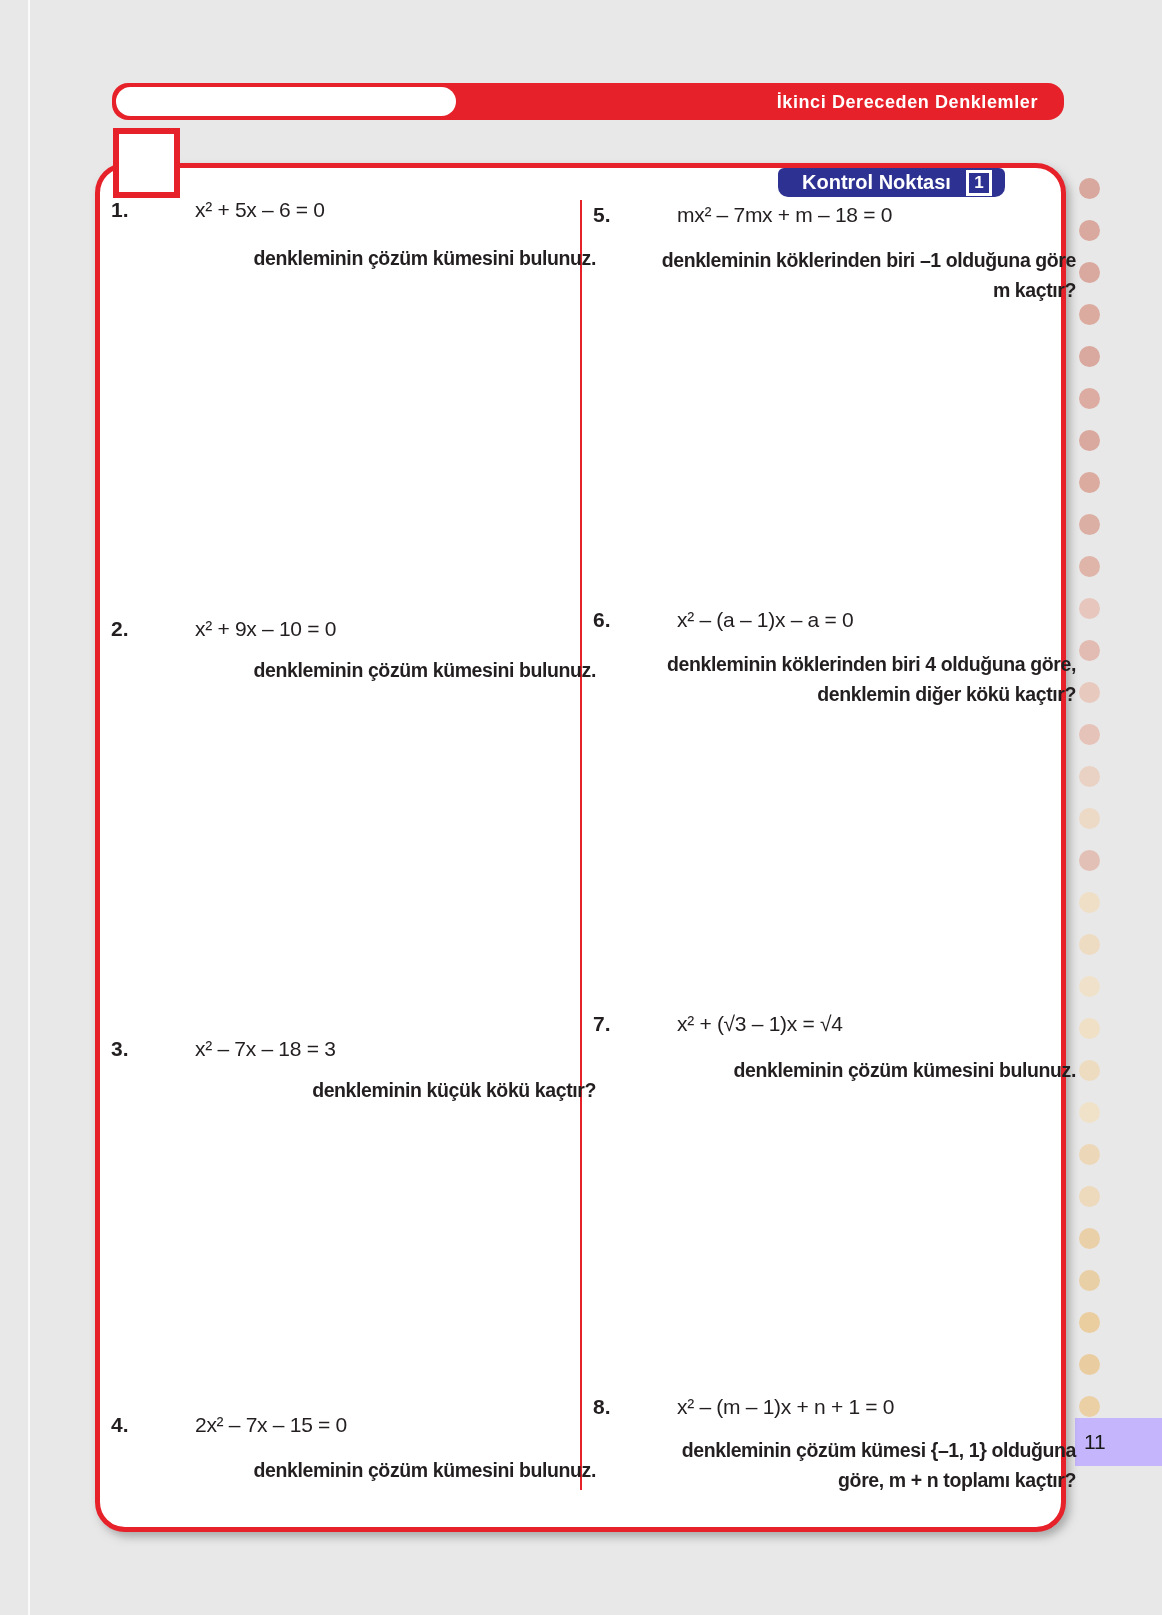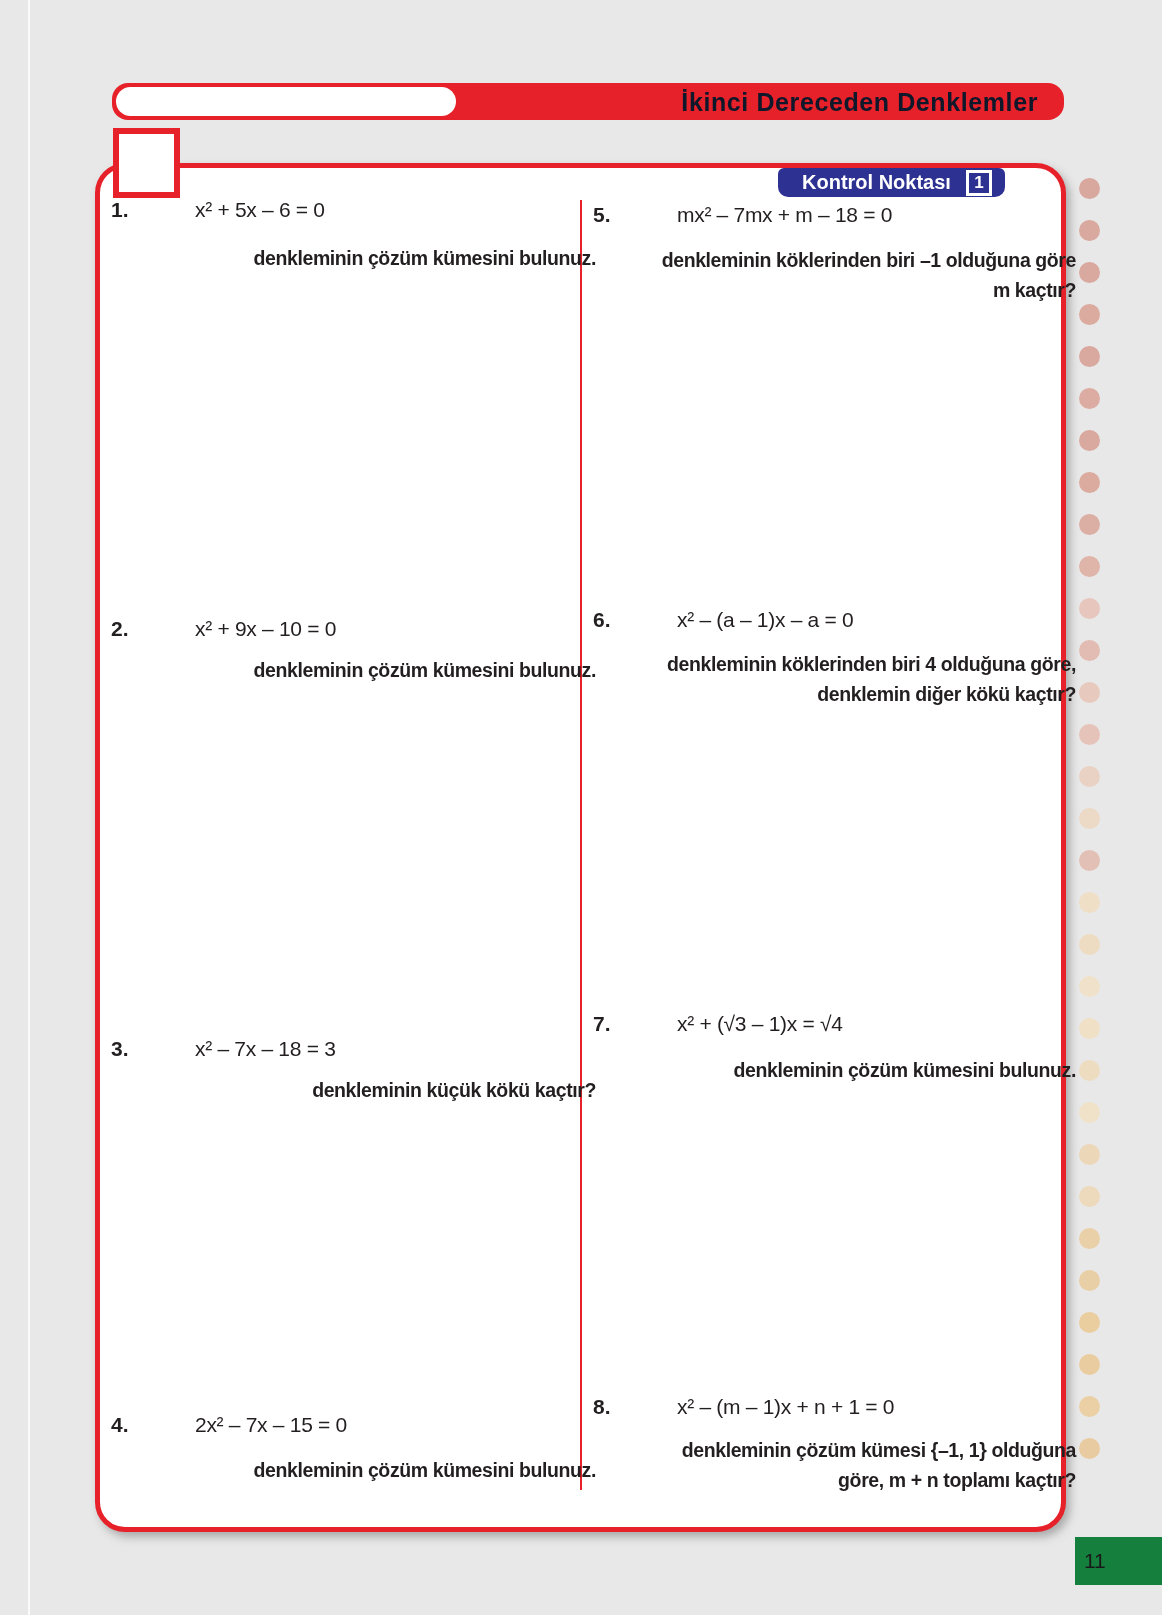--- a/index.html
+++ b/index.html
@@ -12,21 +12,21 @@
     width:1162px;height:1615px;position:relative;
     background:#e9e8e8;overflow:hidden;
     font-family:"Liberation Sans", sans-serif;
     color:var(--ink);
   }
   .page-edge-line{position:absolute;left:28px;top:0;width:2px;height:1615px;background:#fafafa;}
 
   
   .header-bar{position:absolute;left:112px;top:83px;width:952px;height:37px;background:var(--red);border-radius:16px;z-index:2;}
   .header-pill{position:absolute;left:4px;top:4px;width:340px;height:29px;background:#fff;border-radius:15px;}
-  .header-title{position:absolute;right:26px;top:50%;transform:translateY(-50%);color:#0f172a;font-weight:bold;font-size:25px;letter-spacing:0.6px;white-space:nowrap;}
+  .header-title{position:absolute;right:26px;top:50%;transform:translateY(-50%);color:#ffffff;font-weight:bold;font-size:18px;letter-spacing:0.6px;white-space:nowrap;}
 
   
   .card{position:absolute;left:95px;top:163px;width:961px;height:1359px;background:#fff;border:5px solid var(--red);border-radius:30px;box-shadow:4px 5px 8px rgba(110,110,110,0.5);z-index:1;}
   .corner-square{position:absolute;left:113px;top:128px;width:55px;height:58px;background:#fff;border:6px solid var(--red);z-index:3;}
 
   
   .badge{position:absolute;left:778px;top:168px;width:227px;height:29px;background:var(--navy);border-radius:6px 6px 10px 10px;z-index:4;display:flex;align-items:center;}
   .badge-label{color:#fff;font-weight:bold;font-size:20px;margin-left:24px;white-space:nowrap;}
   .badge-box{position:absolute;right:13px;top:2px;width:20px;height:20px;border:3px solid #fff;background:var(--navy);color:#fff;font-weight:bold;font-size:17px;display:flex;align-items:center;justify-content:center;}
 
@@ -46,21 +46,21 @@
   .p4{left:111px;top:1413px} .p4 .q{top:42px}
   .p5{left:593px;top:203px}  .p5 .q{top:42px}
   .p6{left:593px;top:608px}  .p6 .q{top:41px}
   .p7{left:593px;top:1012px} .p7 .q{top:43px}
   .p8{left:593px;top:1395px} .p8 .q{top:40px}
 
   
   .dot{position:absolute;left:1079px;width:21px;height:21px;border-radius:50%;}
 
   
-  .page-tab{position:absolute;left:1075px;top:1537px;width:87px;height:48px;background:#15803d;z-index:0;}
+  .page-tab{position:absolute;left:1075px;top:1418px;width:87px;height:48px;background:#c4b5fd;z-index:0;}
   .page-number{position:absolute;left:9px;top:50%;transform:translateY(-50%);font-size:21px;color:#191919;}
 </style>
 </head>
 <body>
 
 <div class="page-edge-line"></div>
 
 <div class="header-bar">
   <div class="header-pill"></div>
   <div class="header-title">İkinci Dereceden Denklemler</div>

